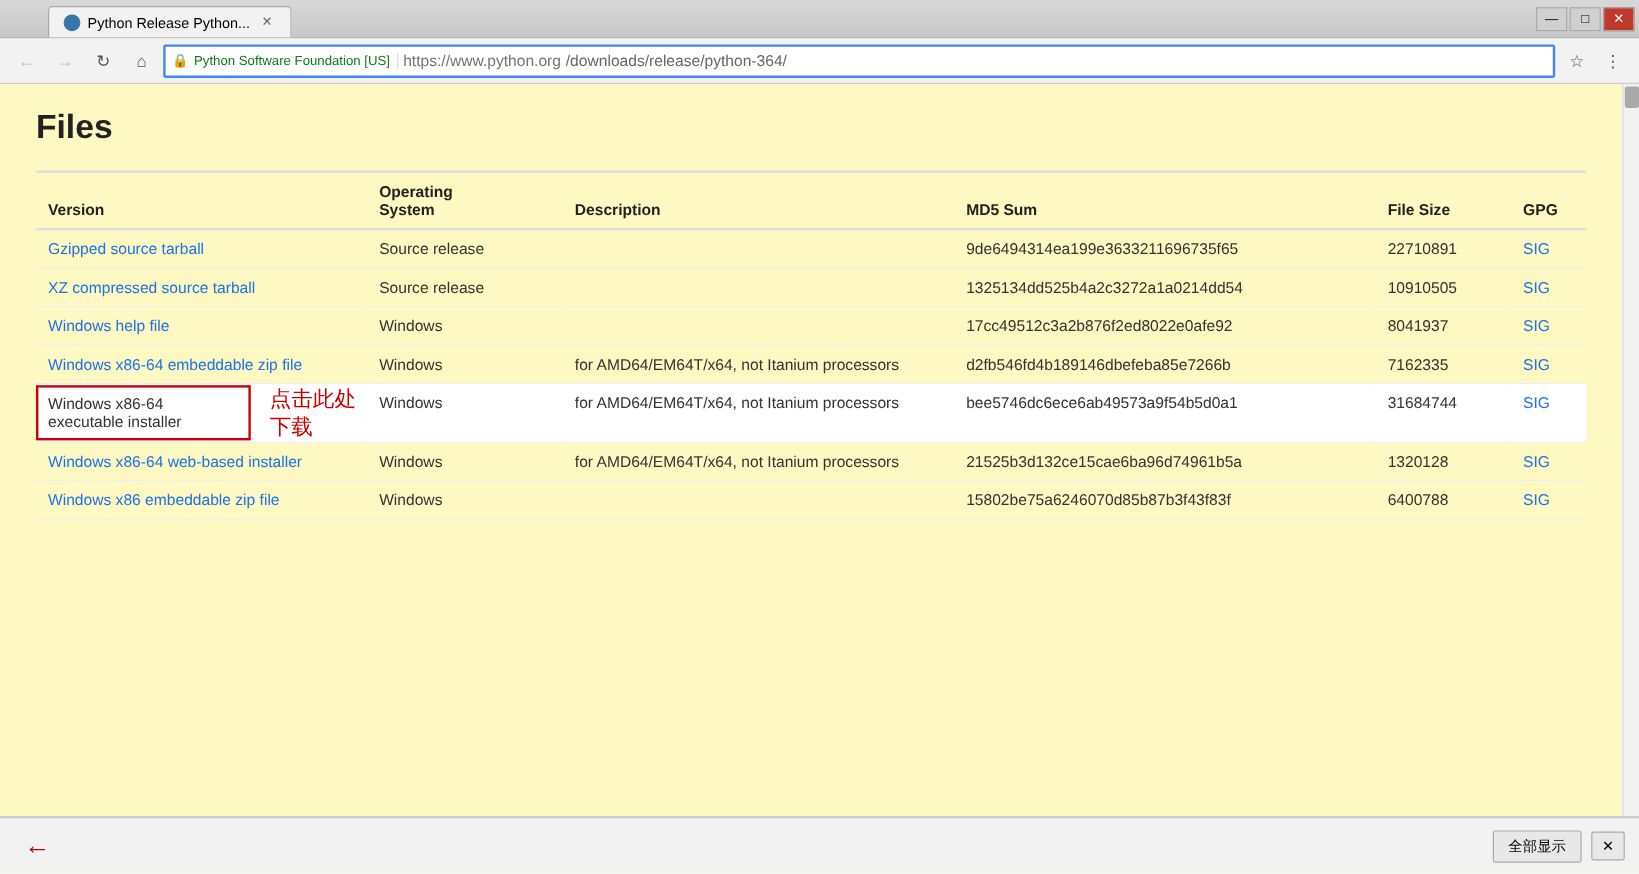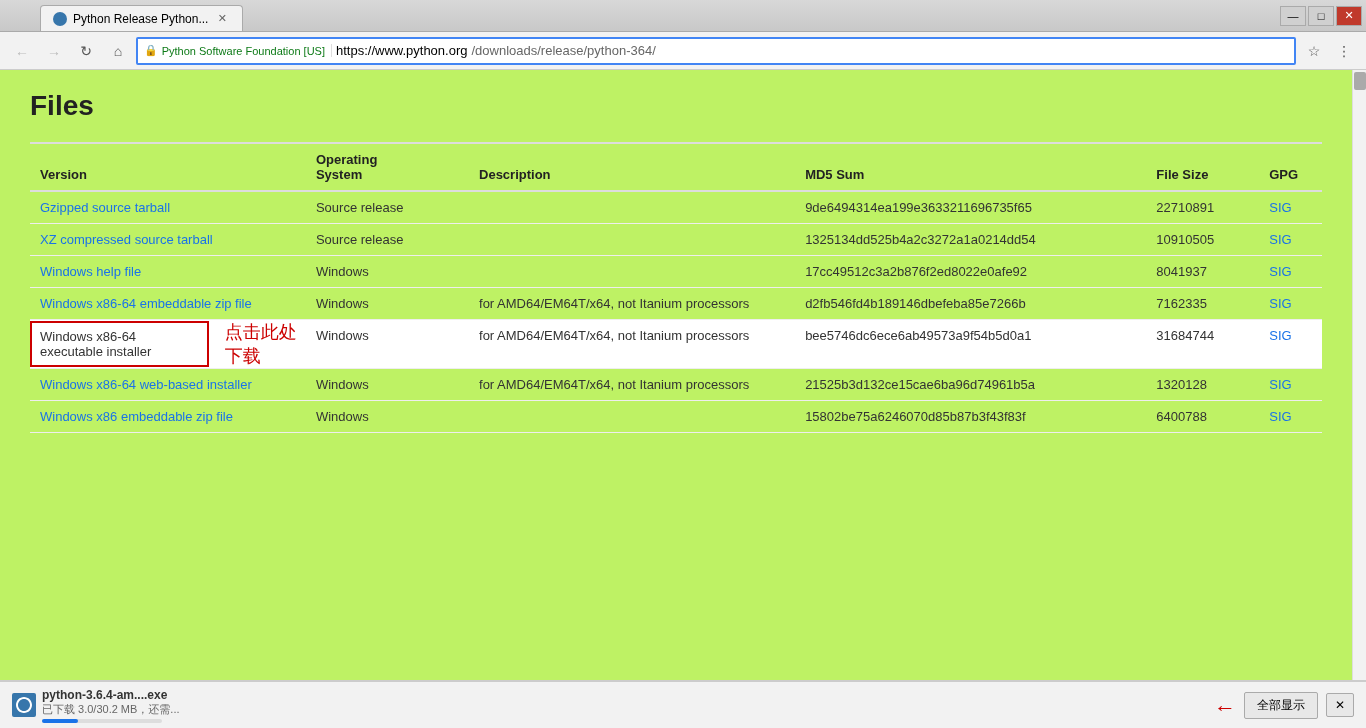--- a/index.html
+++ b/index.html
@@ -130,21 +130,21 @@
 
     .nav-right-btns {
       display: flex;
       align-items: center;
       gap: 2px;
     }
 
     
     .page-content {
       flex: 1;
-      background: #bef264;
+      background: #fef9c3;
       overflow: hidden;
       display: flex;
       flex-direction: column;
     }
 
     .page-body {
       padding: 20px 30px;
       flex: 1;
       overflow: hidden;
     }
@@ -326,21 +326,21 @@
     <div class="nav-btn disabled">←</div>
     <div class="nav-btn disabled">→</div>
     <div class="nav-btn">↻</div>
     <div class="nav-btn">⌂</div>
 
     <div class="address-bar-container">
       <div class="security-indicator">
         <span class="lock-icon">🔒</span>
         <span>Python Software Foundation [US]</span>
       </div>
-      <span style="color:#000000;">https://www.python.org</span>
+      <span style="color:#737373;">https://www.python.org</span>
         <span style="color:#666;">/downloads/release/python-364/</span>
     </div>
 
     <div class="nav-right-btns">
       <div class="nav-btn">☆</div>
       <div class="nav-btn">⋮</div>
     </div>
   </div>
 
   <div class="main-area">
@@ -435,33 +435,19 @@
         </table>
       </div>
     </div>
 
     <div class="scroll-area">
       <div style="width:12px;height:18px;background:#aaa;margin-top:2px;border-radius:2px;"></div>
     </div>
   </div>
 
   <div class="download-bar">
-    <div class="download-item">
-      <div class="download-icon">
-        <svg width="16" height="16" viewBox="0 0 16 16" fill="white">
-          <path d="M8 0C3.58 0 0 3.58 0 8s3.58 8 8 8 8-3.58 8-8S12.42 0 8 0zm0 14C4.69 14 2 11.31 2 8s2.69-6 6-6 6 2.69 6 6-2.69 6-6 6z"></path>
-        </svg>
-      </div>
-      <div class="download-info">
-        <span class="download-filename">python-3.6.4-am....exe</span>
-        <span class="download-status">已下载 3.0/30.2 MB，还需...</span>
-        <div class="download-progress-wrap">
-          <div class="download-progress-bar"></div>
-        </div>
-      </div>
-    </div>
 
     <span class="arrow-icon">←</span>
 
     <button class="show-all-btn">全部显示</button>
     <button class="close-download-btn">✕</button>
   </div>
 </div>
 
 </body></html>

